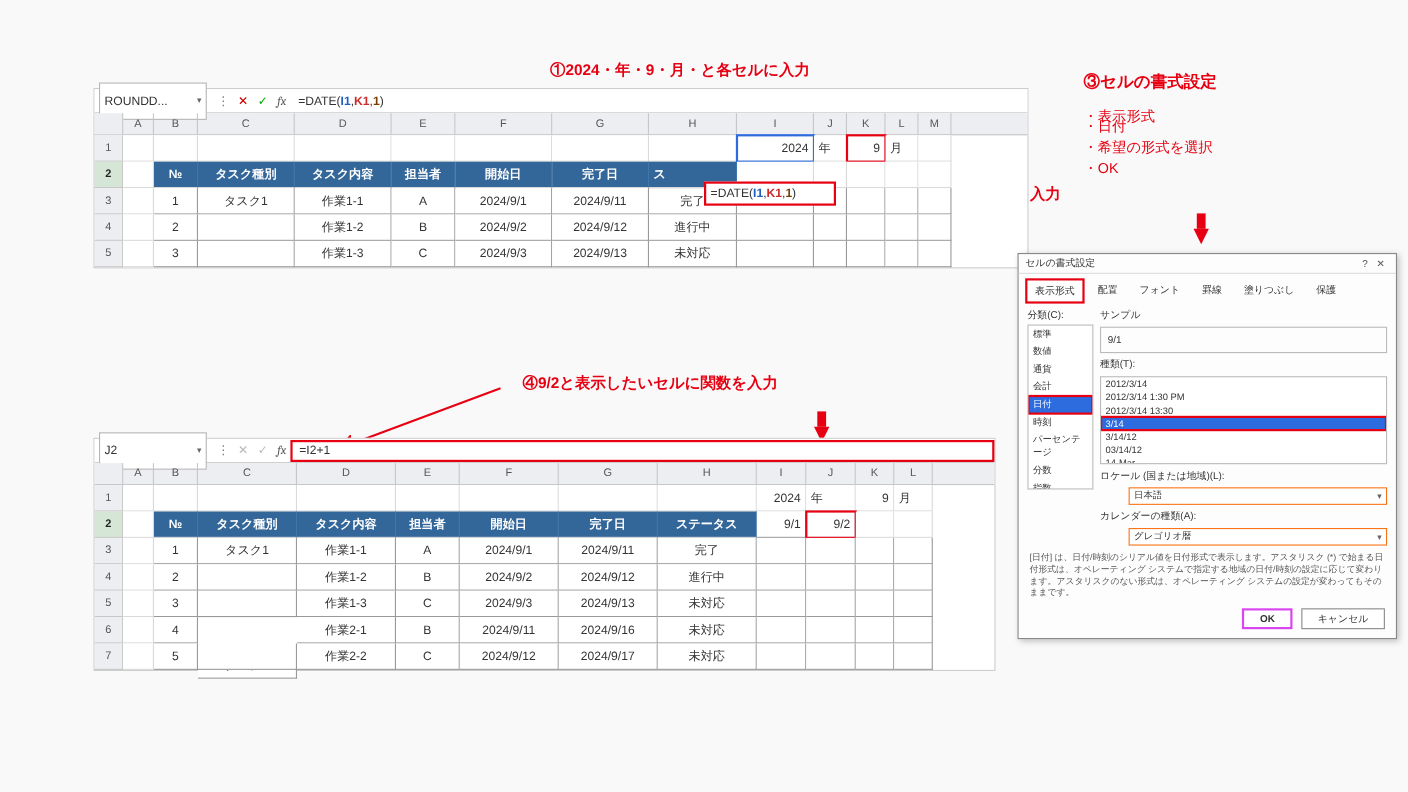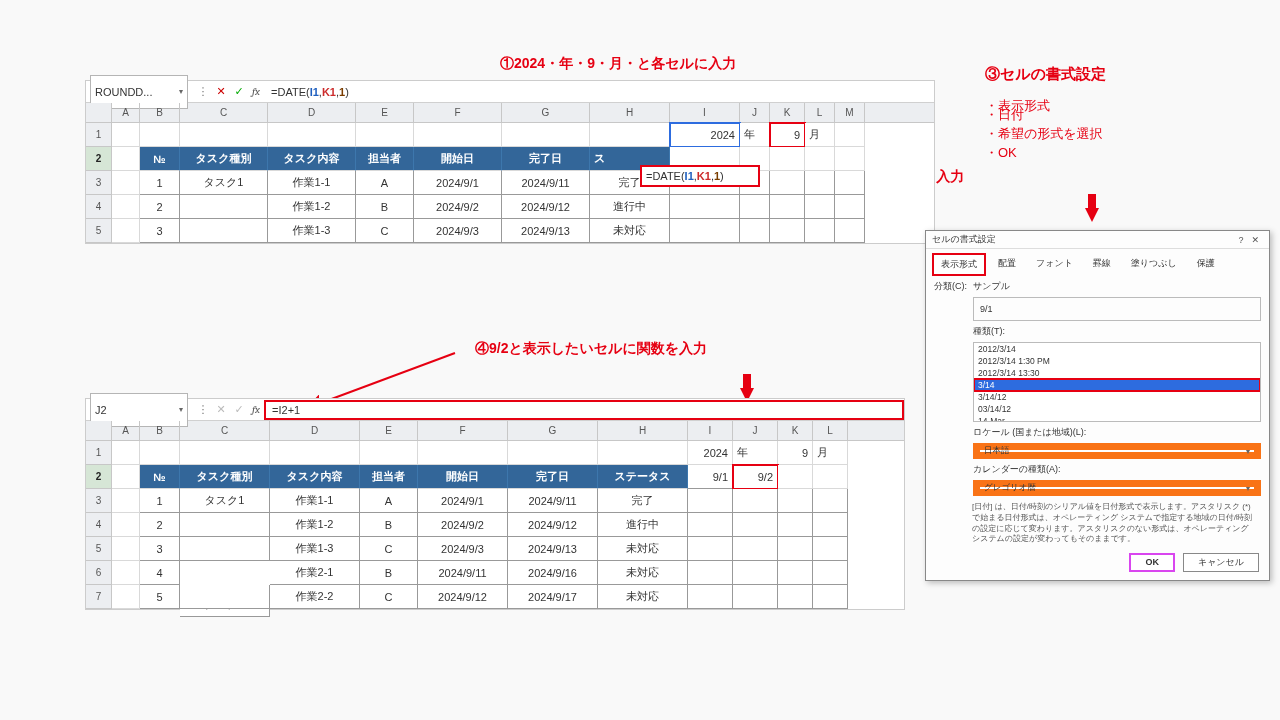--- a/index.html
+++ b/index.html
@@ -147,25 +147,25 @@
     height:150px; overflow:hidden;
   }
   .catlist div{ padding:2px 4px; font-size:8.5px;}
   .catlist .sel{ background:#2d6cdf; color:#fff; outline:2px solid #e60012; outline-offset:-1px;}
   .right-col{ flex:1; display:flex; flex-direction:column; gap:4px;}
   .sample-box{ border:1px solid #bbb; padding:4px 6px; height:24px; display:flex; align-items:center;}
   .type-list{ border:1px solid #bbb; background:#fff; height:80px; overflow:hidden;}
   .type-list div{ padding:1px 4px; font-size:8.5px;}
   .type-list .sel{ background:#2d6cdf; color:#fff; outline:2px solid #e60012; outline-offset:-1px;}
   .combo {
-    border:7px solid #f97316; background:#fff; height:16px;
+    border:1px solid #f97316; background:#fff; height:16px;
     display:flex; align-items:center; justify-content:space-between;
-    padding:0 4px; font-size:8.5px;
-  }
-  .dlg-note{ font-size:8px; color:#555; padding:2px 10px; line-height:1.35;margin-left:36px;}
+    padding:0 4px; font-size:8.5px;margin-left:26px;
+  }
+  .dlg-note{ font-size:8px; color:#555; padding:2px 10px; line-height:1.35;}
   .dlg-btns{ display:flex; justify-content:flex-end; gap:8px; padding:6px 10px 8px;}
   .dlg-btn{ border:1px solid #888; background:#fff; padding:2px 14px; font-size:9px;}
   .dlg-btn.red{ border:2px solid #d946ef;font-weight:bold; }
 
 </style>
 </head>
 <body>
 
 <div class="anno" style="left:500px; top:55px; font-size:14px;">①2024・年・9・月・と各セルに入力</div>
 <div class="arrow-down" style="left:735px; top:98px;"></div>
@@ -483,20 +483,31 @@
     <div class="tab">配置</div>
     <div class="tab">フォント</div>
     <div class="tab">罫線</div>
     <div class="tab">塗りつぶし</div>
     <div class="tab">保護</div>
   </div>
 
   <div class="dlg-body">
     <div style="display:flex;flex-direction:column;gap:2px;">
       <div>分類(C):</div>
+      <div class="catlist" id="catlist">
+          <div>標準</div>
+          <div>数値</div>
+          <div>通貨</div>
+          <div>会計</div>
+          <div class="sel">日付</div>
+          <div>時刻</div>
+          <div>パーセンテージ</div>
+          <div>分数</div>
+          <div>指数</div>
+        </div>
     </div>
     <div class="right-col">
       <div>サンプル</div>
       <div class="sample-box">
         <span>9/1</span>
       </div>
       <div>種類(T):</div>
       <div class="type-list" id="typelist">
           <div>2012/3/14</div>
           <div>2012/3/14 1:30 PM</div>

